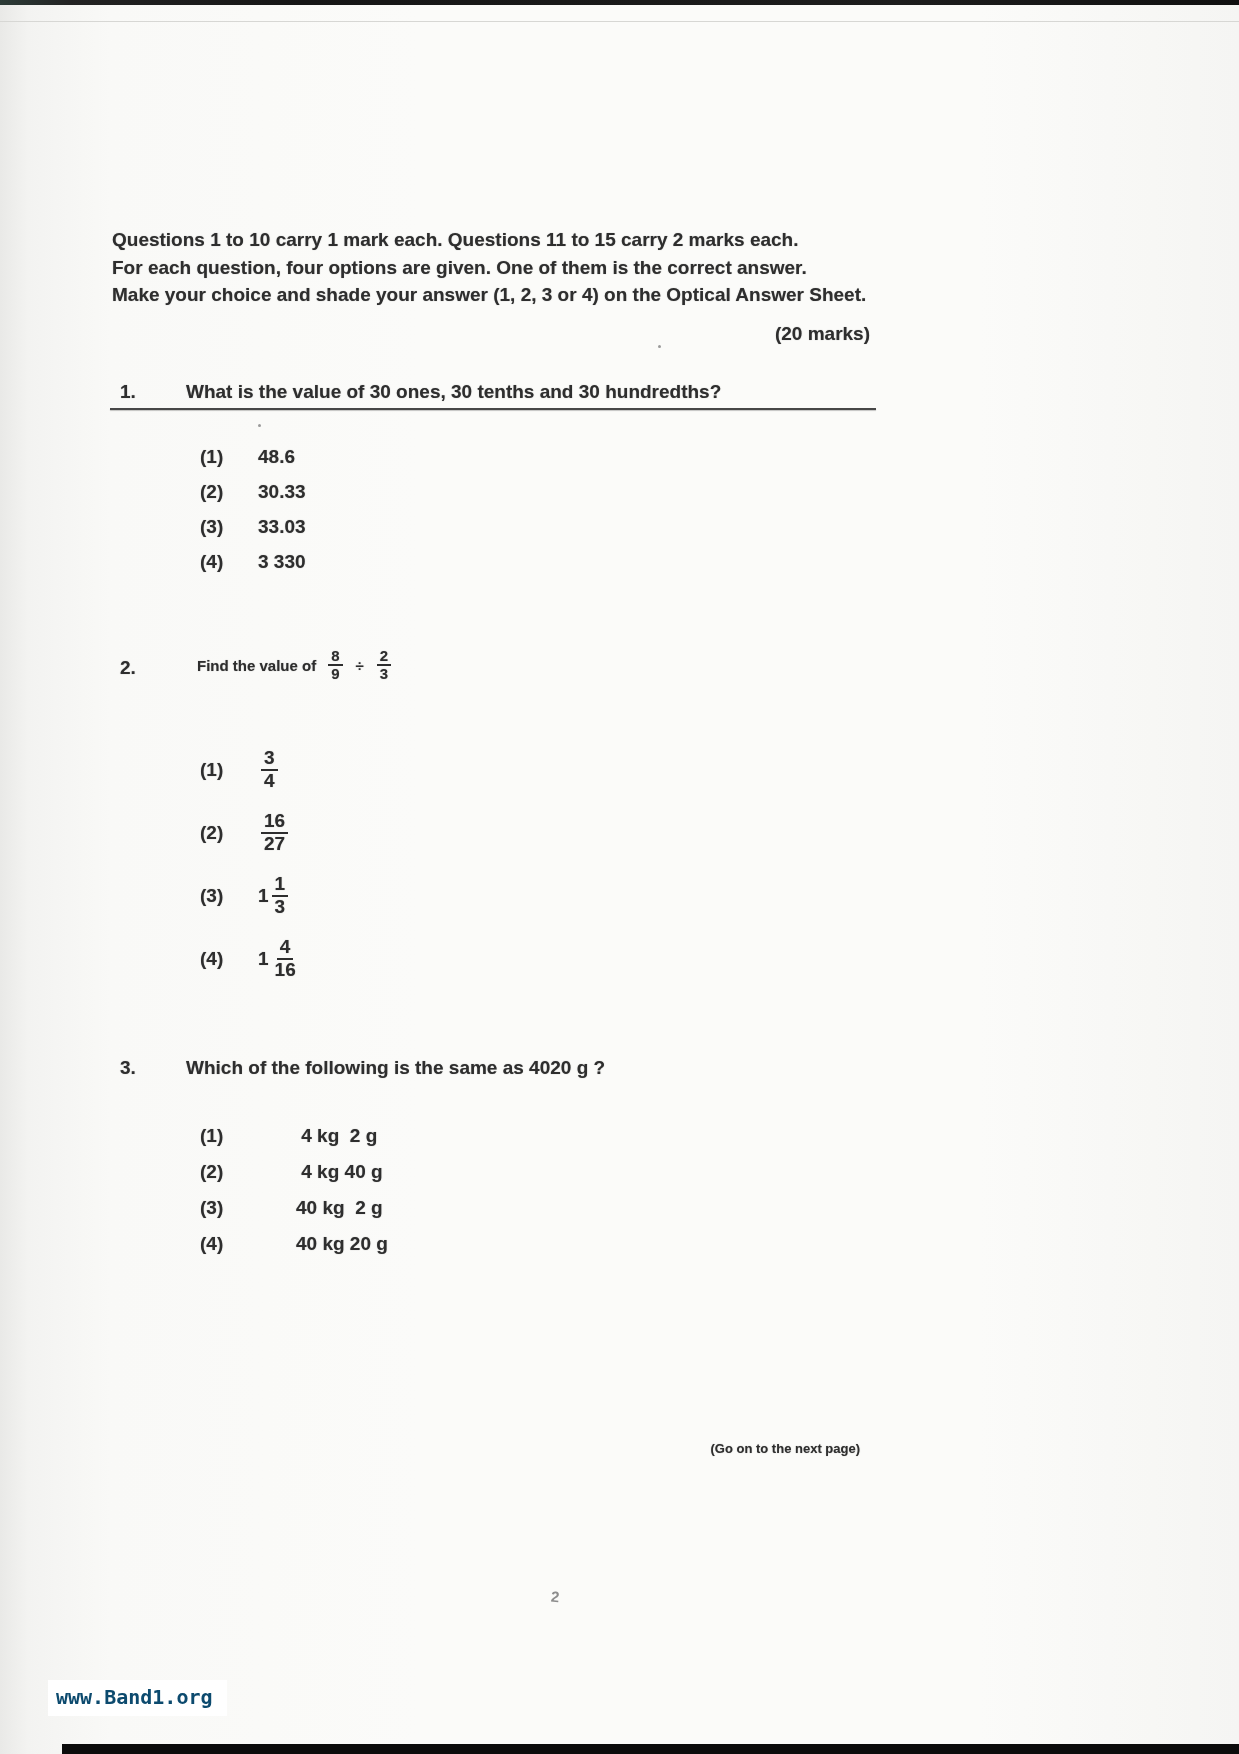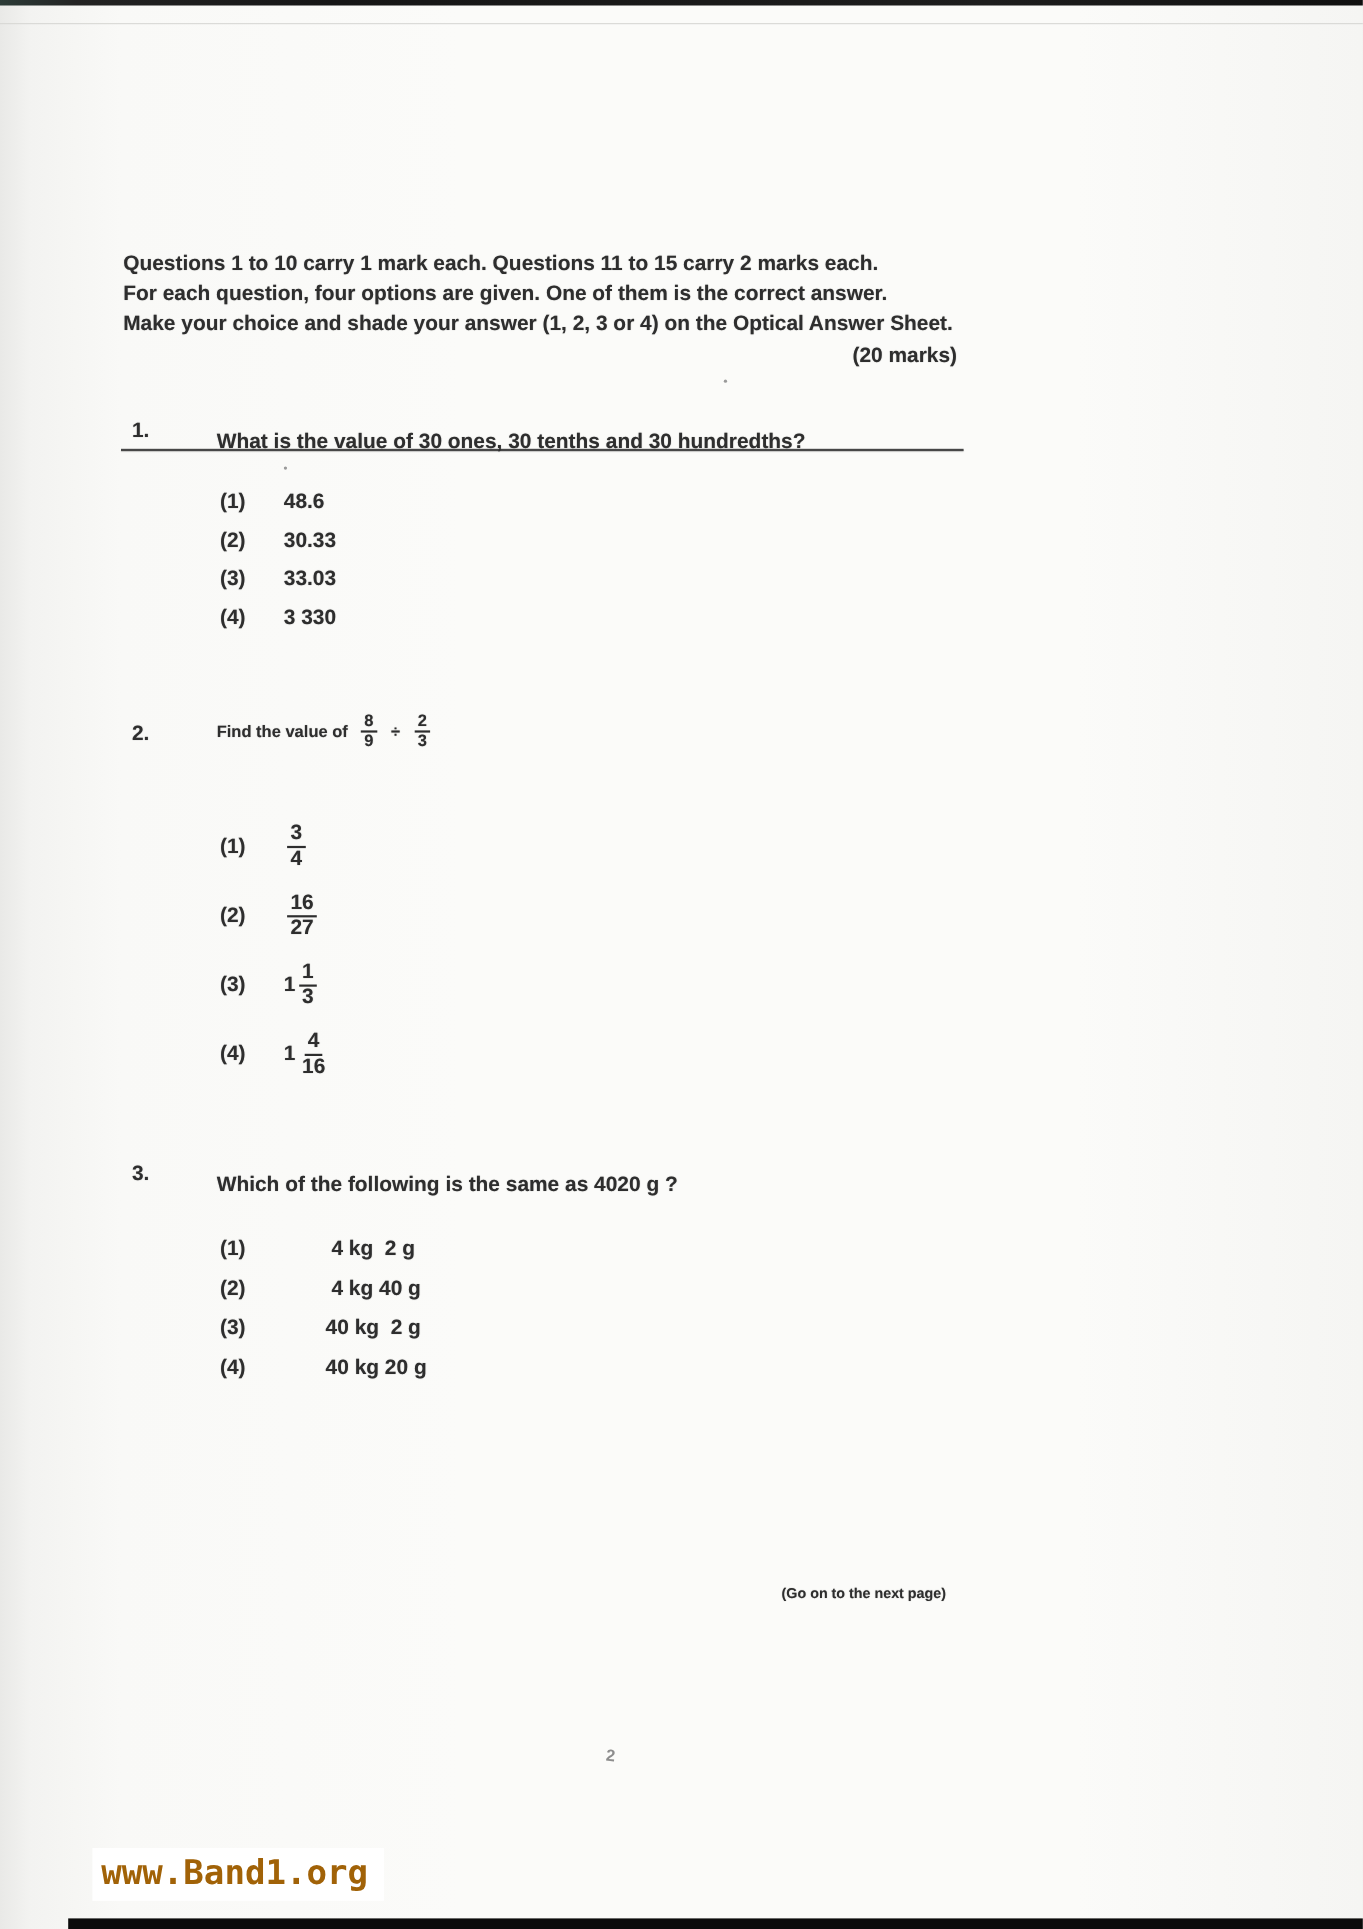--- a/index.html
+++ b/index.html
@@ -9,45 +9,45 @@
     background:linear-gradient(90deg,#e9e9e7 0px,#f3f3f1 28px,#f9f9f7 110px,#fbfbf9 420px,#fbfbf9 980px,#f5f5f3 1239px);
     font-family:"Liberation Sans",sans-serif;color:#2e2e2e;font-weight:bold;
   }
   .ink{color:#2e2e2e;text-shadow:0 0 1px rgba(46,46,46,.45);}
   .top-edge{position:absolute;top:0;left:0;width:1239px;height:5px;
     background:linear-gradient(90deg,#2c3b37 0px,#232323 70px,#161616 300px,#1d1d1d 900px,#101010 1239px);}
   .top-line{position:absolute;top:21px;left:0;width:1239px;height:1px;background:#d7d7d4;}
   .bottom-edge{position:absolute;top:1744px;left:62px;width:1177px;height:10px;background:#0b0b0b;}
 
   .instructions{position:absolute;left:112px;top:226px;width:758px;font-size:19px;line-height:27.5px;}
-  .marks{text-align:right;margin-top:1px;}
+  .marks{text-align:right;margin-top:11px;}
 
   .divider{position:absolute;left:110px;top:408px;width:766px;height:2px;background:#474747;
     box-shadow:0 1px 1px rgba(0,0,0,.22);}
 
   .qnum{position:absolute;left:120px;font-size:19px;}
-  .qtext{position:absolute;left:197px;font-size:19px;margin-top:10px;}
+  .qtext{position:absolute;left:186px;font-size:19px;}
 
   .optrow{position:absolute;left:200px;display:flex;align-items:center;font-size:19px;}
   .olabel{display:inline-block;width:58px;}
   .oval{white-space:pre;}
   .kg{padding-left:38px;}
 
   .q2line{position:absolute;left:197px;top:632px;height:66px;display:flex;align-items:center;gap:12px;font-size:15px;}
   .frow{height:56px;}
   .frac{display:inline-flex;flex-direction:column;align-items:center;line-height:1.1;}
   .fn{padding:0 3px;border-bottom:2px solid #2e2e2e;}
   .fd{padding:0 3px;}
   .fop{padding:0 1px;}
   .mixed{display:inline-flex;align-items:center;gap:3px;}
 
   .goon{position:absolute;top:1441px;left:520px;width:340px;text-align:right;font-size:13px;}
   .pagenum{position:absolute;top:1588px;left:551px;font-size:15px;color:#8d8d8d;transform:rotate(6deg);}
   .watermark{position:absolute;top:1680px;left:48px;background:#ffffff;padding:5px 14px 7px 8px;
-    font-family:"DejaVu Sans Mono",monospace;font-size:31px;color:#a16207;margin-left:36px;}
+    font-family:"DejaVu Sans Mono",monospace;font-size:20px;color:#0c4a6e;}
   .speck{position:absolute;border-radius:50%;background:#9a9a9a;}
 </style>
 </head>
 <body>
 
 <div class="page">
 
   <div class="top-edge"></div>
   <div class="top-line"></div>
 

